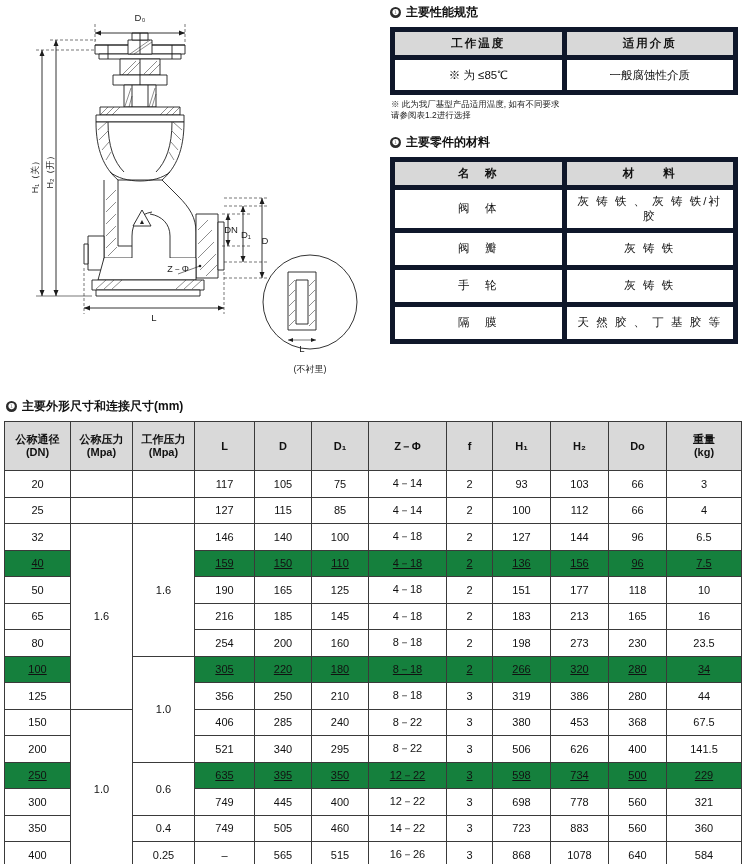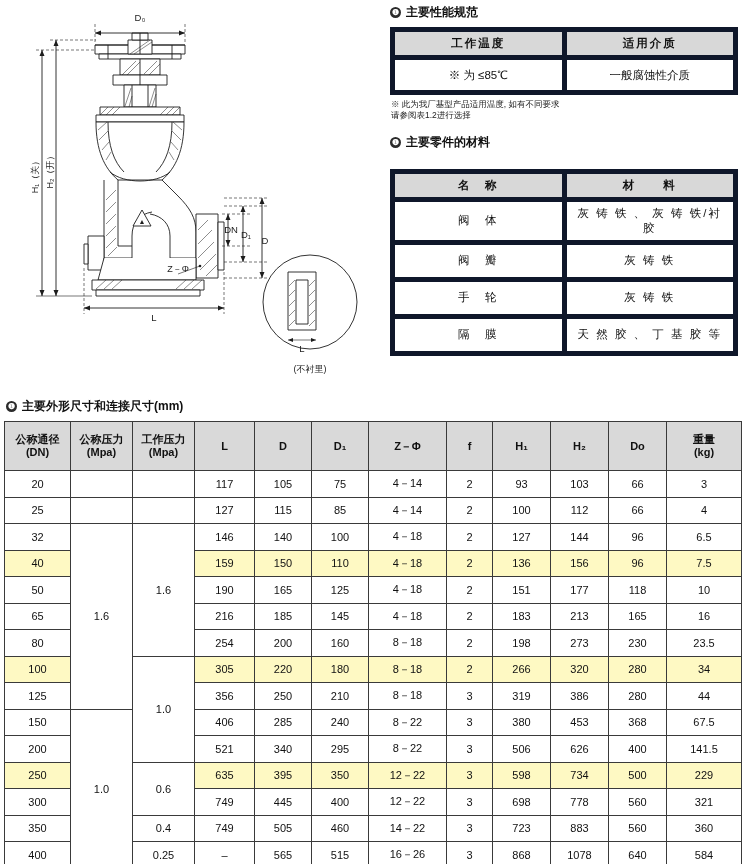--- a/index.html
+++ b/index.html
@@ -72,21 +72,21 @@
   .tbl-perf { margin-top: 6px; }
   .tbl-perf td { height: 22px; }
   .note {
     font-size: 8.5px;
     line-height: 1.35;
     color: #222;
     margin-top: 4px;
     padding-left: 1px;
   }
   .sec2 { margin-top: 12px; }
-  .tbl-mat { margin-top: 18px; }
+  .tbl-mat { margin-top: 6px; }
   .tbl-mat td { height: 24px; letter-spacing: 2px; }
   .tbl-mat td.name { width: 40%; }
 
   
   .drawing {
     position: absolute;
     left: 0;
     top: 0;
     width: 390px;
     height: 392px;
@@ -117,21 +117,22 @@
     padding: 0;
   }
   table.dims thead th {
     background: #d9d9d9;
     font-weight: bold;
     font-size: 11px;
     line-height: 1.15;
     height: 48px;
   }
   table.dims tbody td.hl {
-    background: #fef9c3;
+    background: #15803d;
+    text-decoration: underline;
   }
 </style>
 </head>
 <body>
 
 <div class="page">
 
   <div class="drawing">
     <svg width="390" height="392" viewBox="0 0 390 392" xmlns="http://www.w3.org/2000/svg">
       <g stroke="#1d1d1d" fill="none" stroke-width="0.9">

